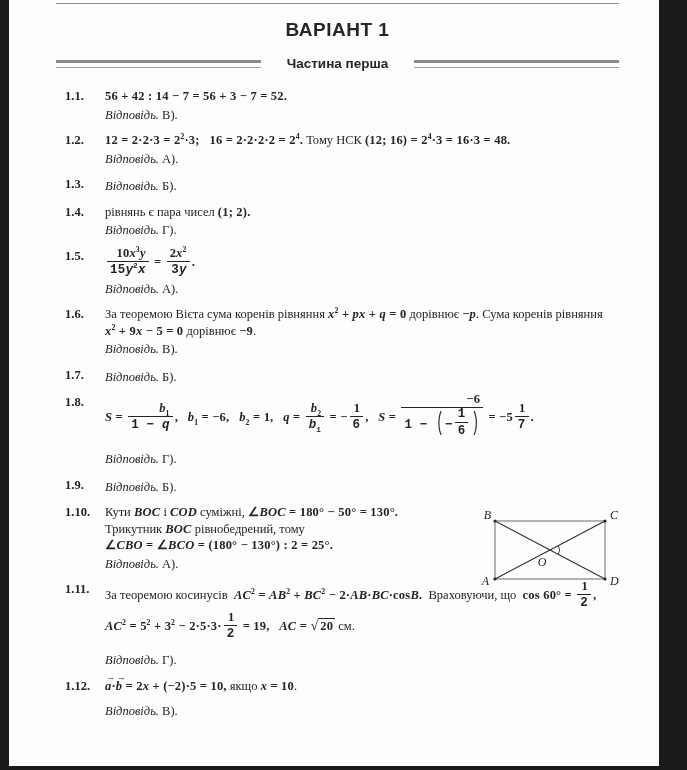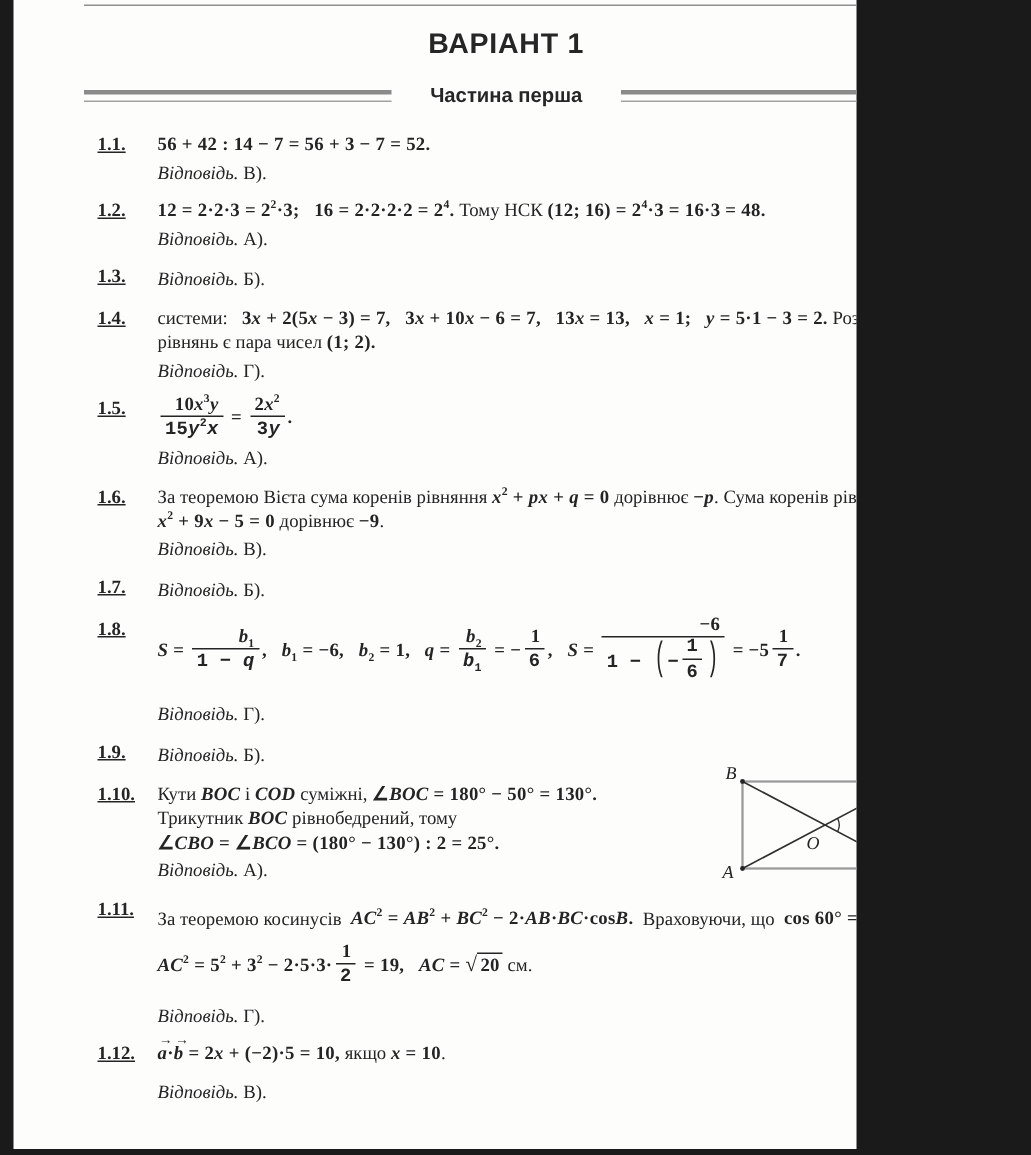--- a/index.html
+++ b/index.html
@@ -1,30 +1,30 @@
 <!DOCTYPE html>
 <html><head>
 <meta charset="utf-8">
 <style>
   html,body{overflow:hidden;}
   body{margin:0;width:687px;height:770px;background:#1a1a1a;position:relative;
        font-family:"Liberation Serif",serif;}
-  .page{position:absolute;left:9px;top:0;width:562px;height:766px;background:#fdfdfc;
+  .page{position:absolute;left:9px;top:0;width:650px;height:766px;background:#fdfdfc;
         color:#242424;overflow:hidden;}
   .toprule{position:absolute;left:47px;top:3px;width:563px;border-top:1.5px solid #8f8f8f;}
   .content{position:absolute;left:47px;top:0;width:563px;}
   .vtitle{margin-top:19px;text-align:center;font-family:"Liberation Sans",sans-serif;
           font-weight:bold;font-size:19px;letter-spacing:.5px;color:#262626;}
   .parthead{margin-top:15px;display:flex;align-items:center;gap:26px;}
   .dline{flex:1;height:4px;border-top:3px solid #8a8a8a;border-bottom:1.5px solid #a2a2a2;}
   .ptitle{font-family:"Liberation Sans",sans-serif;font-weight:bold;font-size:13.5px;
           color:#262626;white-space:nowrap;}
   .items{margin-top:17px;}
   .item{display:flex;margin-bottom:9px;font-size:12.5px;line-height:16.5px;}
-  .inum{flex:0 0 40px;padding-left:9px;font-weight:bold;text-decoration:underline;}
+  .inum{flex:0 0 40px;padding-left:9px;font-weight:bold;}
   .ibody{flex:1;min-width:0;}
   .iline{white-space:nowrap;}
   .answer{margin-top:2px;}
   .item:nth-child(8) .answer,.item:nth-child(11) .answer,
   .item:nth-child(12) .answer{margin-top:9px;}
   .anslabel{font-style:italic;}
   .math{font-weight:bold;letter-spacing:.2px;}
   em{font-style:italic;font-weight:inherit;}
   sup,sub{font-size:.62em;line-height:0;}
   .mfrac{display:inline-block;vertical-align:middle;text-align:right;margin:0 2px;
@@ -70,21 +70,20 @@
         </div>
         <div class="item">
           <span class="inum">1.3.</span>
           <div class="ibody">
             <div class="answer"><em class="anslabel">Відповідь.</em> <span class="ansletter">Б).</span></div>
           </div>
         </div>
         <div class="item">
           <span class="inum">1.4.</span>
           <div class="ibody">
-            <div class="iline">системи:  <span class="math">3<em>x</em> + 2(5<em>x</em> − 3) = 7,  3<em>x</em> + 10<em>x</em> − 6 = 7,  13<em>x</em> = 13,  <em>x</em> = 1;  <em>y</em> = 5·1 − 3 = 2.</span> Розв'язком системи</div>
             <div class="iline">рівнянь є пара чисел <span class="math">(1; 2).</span></div>
             <div class="answer"><em class="anslabel">Відповідь.</em> <span class="ansletter">Г).</span></div>
           </div>
         </div>
         <div class="item">
           <span class="inum">1.5.</span>
           <div class="ibody">
             <div class="iline"><span class="math"><span class="mfrac"><span class="mnum">10<em>x</em><sup>3</sup><em>y</em></span><span class="mden">15<em>y</em><sup>2</sup><em>x</em></span></span> = <span class="mfrac"><span class="mnum">2<em>x</em><sup>2</sup></span><span class="mden">3<em>y</em></span></span>.</span></div>
             <div class="answer"><em class="anslabel">Відповідь.</em> <span class="ansletter">А).</span></div>
           </div>

